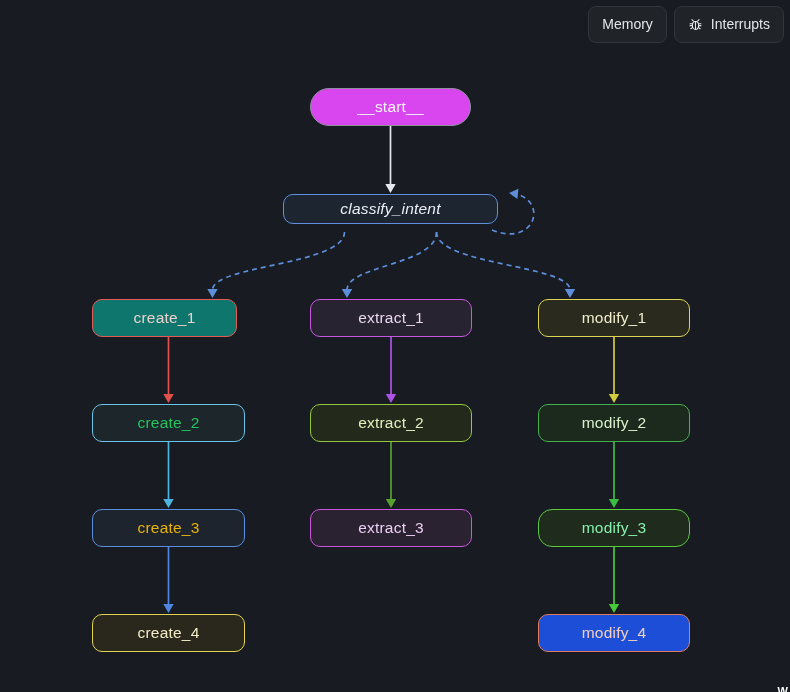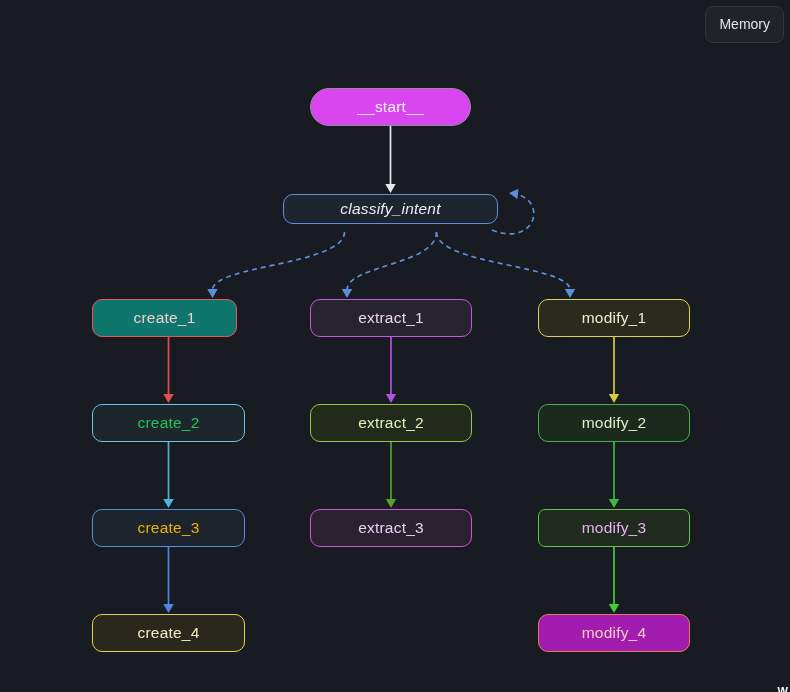--- a/index.html
+++ b/index.html
@@ -19,20 +19,31 @@
   .watermark{position:absolute;right:2px;bottom:-5px;color:#ffffff;
     font-size:11px;font-weight:700;z-index:6}
 </style>
 </head>
 <body>
 
 <div class="topbar">
   <div class="spacer"></div>
   <div class="btn">
     <span>Memory</span>
+  </div>
+  <div class="btn">
+    <span style="display:flex">
+      <svg width="15" height="15" viewBox="0 0 16 16" fill="none" stroke="#e3e5e9" stroke-width="1.1" stroke-linecap="round">
+        <path d="M5.8 4.4 L4.2 2.7 M10.2 4.4 L11.8 2.7"></path>
+        <ellipse cx="8" cy="9" rx="3.3" ry="4.2"></ellipse>
+        <path d="M8 4.8 V13.2"></path>
+        <path d="M4.7 7.3 H2.2 M4.7 9.2 H2.2 M5 11 L3 12.5 M11.3 7.3 H13.8 M11.3 9.2 H13.8 M11 11 L13 12.5"></path>
+      </svg>
+    </span>
+    <span>Interrupts</span>
   </div>
 </div>
 
 <div class="canvas">
   <svg class="edges" width="790" height="692">
       <g>
         <polygon points="390.5,193 385.3,184 395.7,184" fill="#e4e7ec"></polygon>
         <path stroke="#e4e7ec" fill="none" stroke-width="1.7" d="M 390.5 126 L 390.5 185"></path>
       </g>
       <g>
@@ -108,25 +119,25 @@
       </div>
       <div class="node" style="left: 538px; top: 404px; width: 152px; height: 38px; border-radius: 10px; border-color: rgb(68, 177, 78); background: rgb(27, 42, 29); color: rgb(217, 240, 202);">
         <span>modify_2</span>
       </div>
       <div class="node" style="left: 92px; top: 509px; width: 153px; height: 38px; border-radius: 10px; border-color: rgb(91, 141, 224); background: rgb(30, 36, 45); color: #eab308;">
         <span>create_3</span>
       </div>
       <div class="node" style="left: 310px; top: 509px; width: 162px; height: 38px; border-radius: 10px; border-color: rgb(204, 85, 222); background: rgb(42, 34, 48); color: rgb(236, 205, 244);">
         <span>extract_3</span>
       </div>
-      <div class="node" style="left: 538px; top: 509px; width: 152px; height: 38px; border-radius: 7px; border-color: rgb(88, 203, 62); background: rgb(31, 43, 29); color: #f0abfc;">
+      <div class="node" style="left: 538px; top: 509px; width: 152px; height: 38px; border-radius: 14px; border-color: rgb(88, 203, 62); background: rgb(31, 43, 29); color: #86efac;">
         <span>modify_3</span>
       </div>
       <div class="node" style="left: 92px; top: 614px; width: 153px; height: 38px; border-radius: 10px; border-color: rgb(224, 212, 80); background: rgb(42, 40, 29); color: rgb(242, 237, 198);">
         <span>create_4</span>
       </div>
-      <div class="node" style="left: 538px; top: 614px; width: 152px; height: 38px; border-radius: 10px; border-color: rgb(226, 123, 89); background: #a21caf; color: rgb(242, 207, 192);">
+      <div class="node" style="left: 538px; top: 614px; width: 152px; height: 38px; border-radius: 10px; border-color: rgb(226, 123, 89); background: #1d4ed8; color: rgb(242, 207, 192);">
         <span>modify_4</span>
       </div>
     </div>
 </div>
 
 <span class="watermark">W</span>
 
 </body></html>

